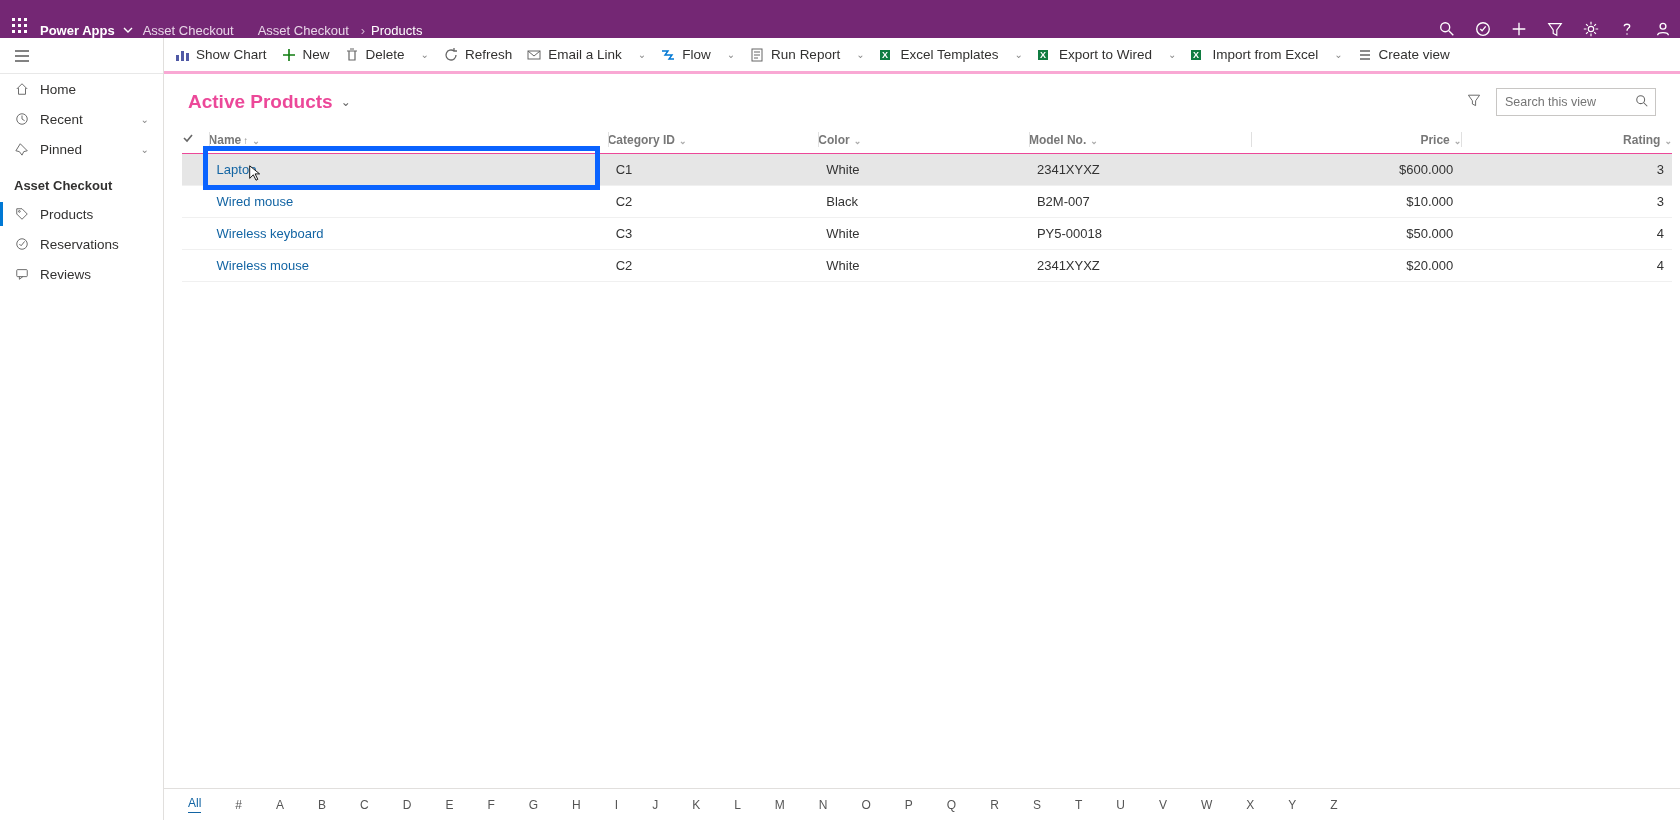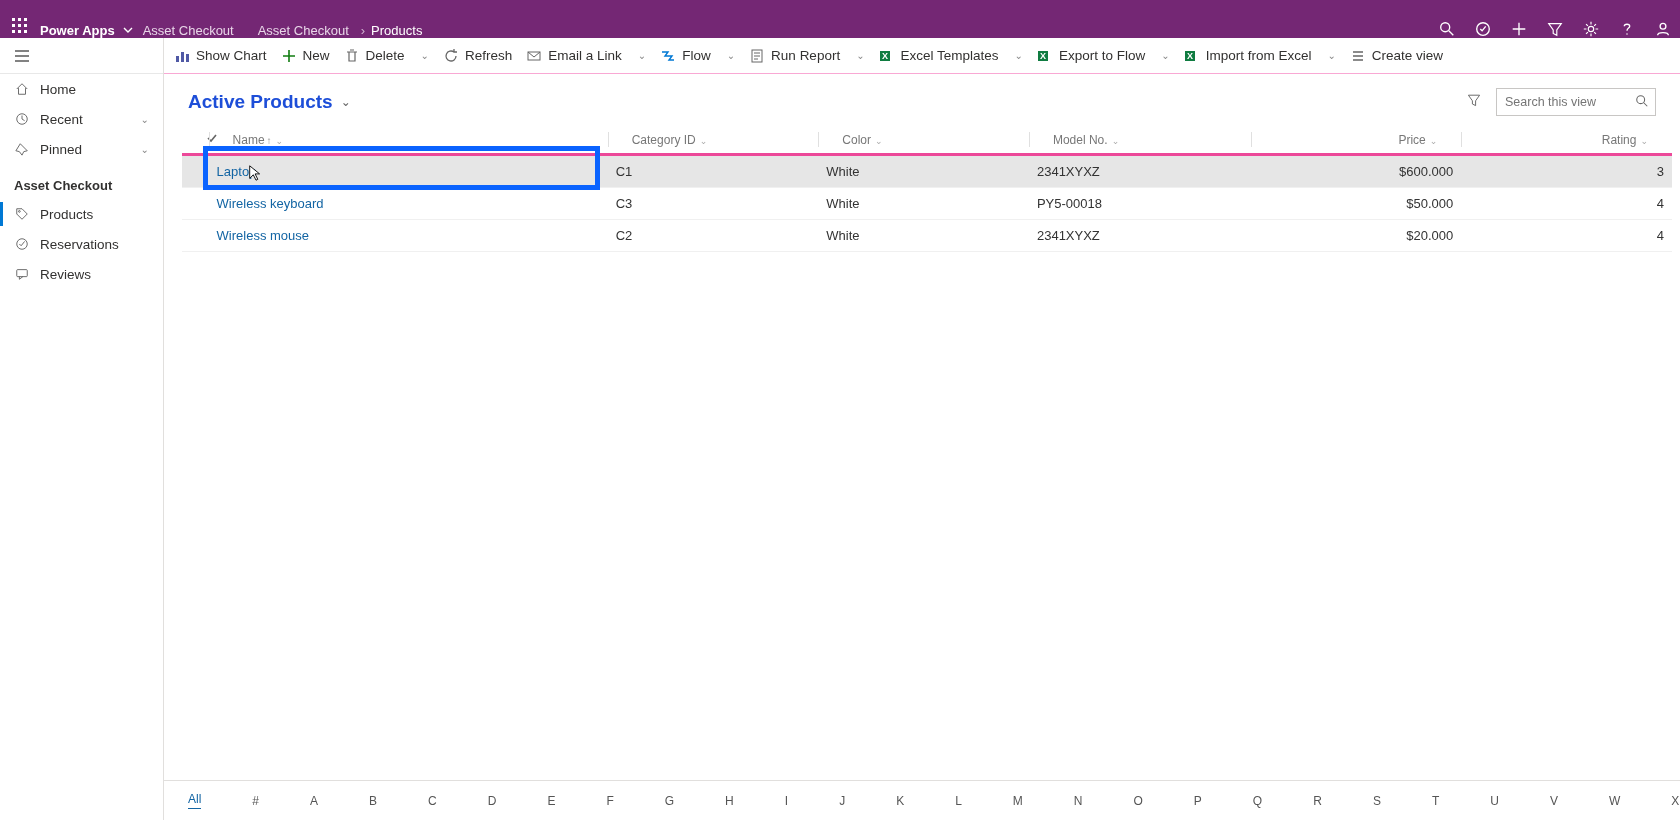--- a/index.html
+++ b/index.html
@@ -15,21 +15,21 @@
   .appname { font-weight:600; margin-right:4px; }
   .chev { margin:0 10px 0 4px; }
   .bc-item { color:#e8d6e8; margin-right:6px; cursor:pointer; }
   .bc-sep { color:#d0b0d0; margin:0 6px; }
   .appbar-right { margin-left:auto; display:flex; gap:18px; align-items:center; }
   .appbar-right .ico { width:18px; height:18px; cursor:pointer; display:flex; align-items:center; justify-content:center;}
   .appbar-right svg { stroke:#fff; fill:none; }
 
   
   .cmdbar {
-    position:absolute; left:164px; right:0; top:38px; height:36px; border-bottom:1px solid #f9a8d4;
+    position:absolute; left:164px; right:0; top:38px; height:36px; border-bottom:3px solid #f9a8d4;
     display:flex; align-items:center; padding:0 10px; font-size:13.5px; color:#323130; background:#fff;
   }
   .cmd { display:flex; align-items:center; gap:6px; margin-right:14px; cursor:pointer; }
   .cmd .ci { width:16px; height:16px; display:flex; align-items:center; justify-content:center;}
   .cmd .ci svg { width:16px; height:16px; }
   .cmd-split { color:#888; margin-left:2px; margin-right:14px; cursor:pointer; font-size:10px;}
   .excel svg rect { fill:#107C41; }
   .excel svg text { fill:#fff; font-size:9px; font-weight:bold; }
 
   
@@ -46,55 +46,55 @@
   .navgroup { padding:14px 14px 6px; font-weight:600; color:#323130; font-size:13px;}
   .navitem.sel { position:relative; }
   .navitem.sel::before { content:""; position:absolute; left:0; top:3px; bottom:3px; width:3px; background:#0078d4;}
 
   
   .main {
     position:absolute; left:164px; right:0; top:74px; bottom:0; background:#fff;
     display:flex; flex-direction:column;
   }
   .viewhdr { display:flex; align-items:center; padding:14px 24px 10px; }
-  .viewtitle { font-size:19px; font-weight:600; color:#1d4ed8; margin-right:8px;}
+  .viewtitle { font-size:19px; font-weight:600; color:#ec4899; margin-right:8px;}
   .viewtitle-chev { color:#666; font-size:12px; cursor:pointer;}
   .viewhdr-right { margin-left:auto; display:flex; align-items:center; gap:14px;}
   .filtericon svg { width:16px; height:16px; stroke:#666; fill:none; }
   .searchbox { width:160px; height:28px; border:1px solid #c8c6c4; display:flex; align-items:center; padding:0 8px; font-size:12.5px; color:#666; position:relative;}
   .searchbox input { border:none; outline:none; width:100%; font-size:12.5px; color:#ec4899;}
   .searchbox .sico { position:absolute; right:6px; top:5px;}
   .searchbox .sico svg { width:14px; height:14px; stroke:#666; fill:none;}
 
   
   .gridwrap { flex:1; overflow:hidden; position:relative; padding:0 8px 0 18px;}
   table.grid { width:100%; border-collapse:collapse; font-size:13px; table-layout:fixed; }
-  .grid th { text-align:left; font-weight:400; color:#777; font-size:12px; padding:6px 24px; border-bottom:3px solid #ec4899; position:relative;}
+  .grid th { text-align:left; font-weight:700; color:#777; font-size:12px; padding:6px 0; border-bottom:1px solid #ec4899; position:relative;}
   .grid th .colchev { font-size:9px; color:#aaa; margin-left:4px;}
   .grid th .sort { font-size:10px; color:#888; margin-left:2px;}
   .grid th:not(:first-child)::before { content:""; position:absolute; left:0; top:6px; bottom:6px; width:1px; background:#e0e0e0;}
   .grid td { padding:8px 8px; border-bottom:1px solid #f0f0f0; color:#333; }
   .grid td.link { color:#1264a3; cursor:pointer; }
   .grid tr.selrow { background:#e6e6e6; }
   .grid td.right, .grid th.right { text-align:right; }
   .chkcol { width:24px; text-align:center; }
   .chkcol svg { width:12px; height:12px; stroke:#666; }
 
   
   .hlbox {
     position:absolute; border:5px solid #0a63ff; background:transparent; pointer-events:none;
   }
   .cursor {
     position:absolute; width:18px; height:18px; pointer-events:none;
   }
 
   
   .jumpbar {
-    position:absolute; left:164px; right:0; bottom:0; height:40px; border-top:1px solid #e1dfdd;
-    display:flex; align-items:center; justify-content:flex-start; gap:51px; padding:0 24px;
+    position:absolute; left:164px; right:0; bottom:0; height:32px; border-top:1px solid #e1dfdd;
+    display:flex; align-items:center; justify-content:flex-start; gap:34px; padding:0 24px;
     font-size:12px; color:#555; background:#fff;
   }
   .jumpbar .jl { cursor:pointer; }
   .jumpbar .jl.active { color:#1264a3; border-bottom:1px solid #1264a3; padding-bottom:2px;}
 </style>
 </head>
 <body>
 
 <div class="appbar">
   <div class="waffle">
@@ -306,21 +306,21 @@
     <span>Excel Templates</span>
   </div>
   <span class="cmd-split">⌄</span>
   <div class="cmd excel">
     <span class="ci">
         <svg viewBox="0 0 16 16">
           <rect x="1" y="3" width="10" height="10"></rect>
           <text x="3" y="11">X</text>
         </svg>
       </span>
-    <span>Export to Flow</span>
+    <span>Export to Wired</span>
   </div>
   <span class="cmd-split">⌄</span>
   <div class="cmd excel">
     <span class="ci">
         <svg viewBox="0 0 16 16">
           <rect x="1" y="3" width="10" height="10"></rect>
           <text x="3" y="11">X</text>
         </svg>
       </span>
     <span>Import from Excel</span>
@@ -383,20 +383,29 @@
             <td class="chkcol"></td>
             <td class="link">Laptop</td>
             <td>C1</td>
             <td>White</td>
             <td>2341XYXZ</td>
             <td class="right">$600.000</td>
             <td class="right">3</td>
           </tr>
           <tr>
             <td class="chkcol"></td>
+            <td class="link">Wired mouse</td>
+            <td>C2</td>
+            <td>Black</td>
+            <td>B2M-007</td>
+            <td class="right">$10.000</td>
+            <td class="right">3</td>
+          </tr>
+          <tr>
+            <td class="chkcol"></td>
             <td class="link">Wireless keyboard</td>
             <td>C3</td>
             <td>White</td>
             <td>PY5-00018</td>
             <td class="right">$50.000</td>
             <td class="right">4</td>
           </tr>
           <tr>
             <td class="chkcol"></td>
             <td class="link">Wireless mouse</td>

